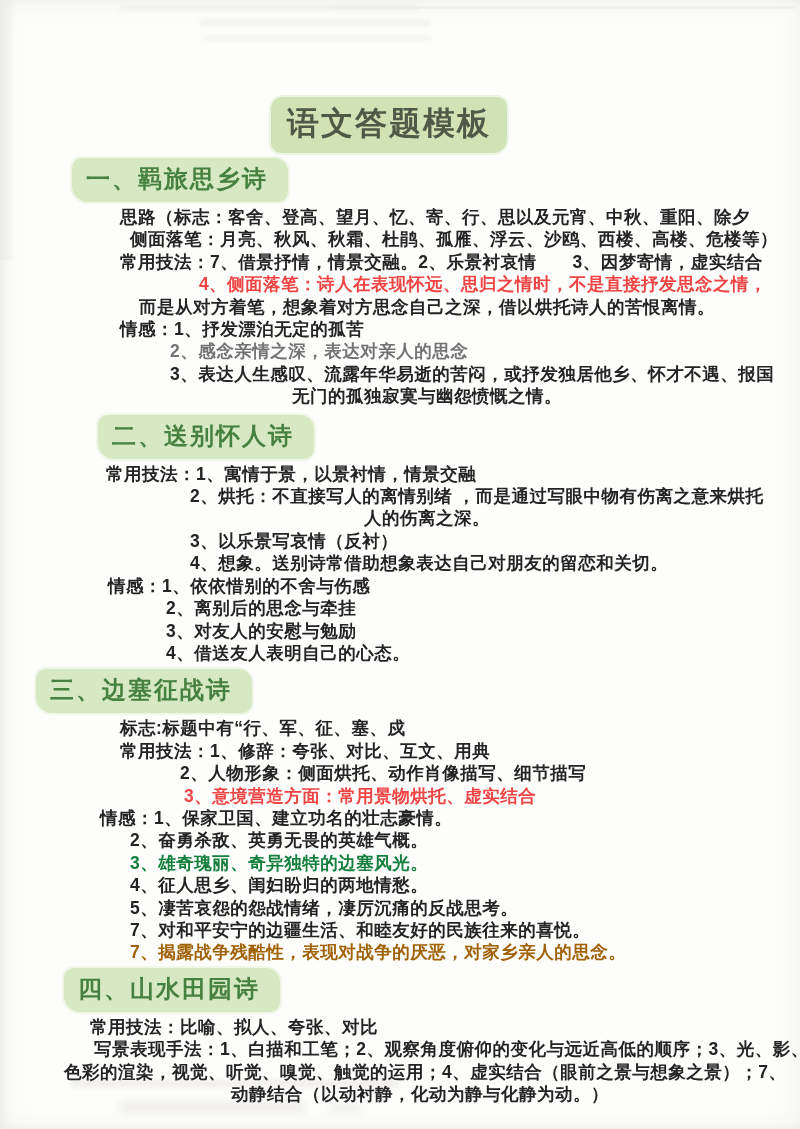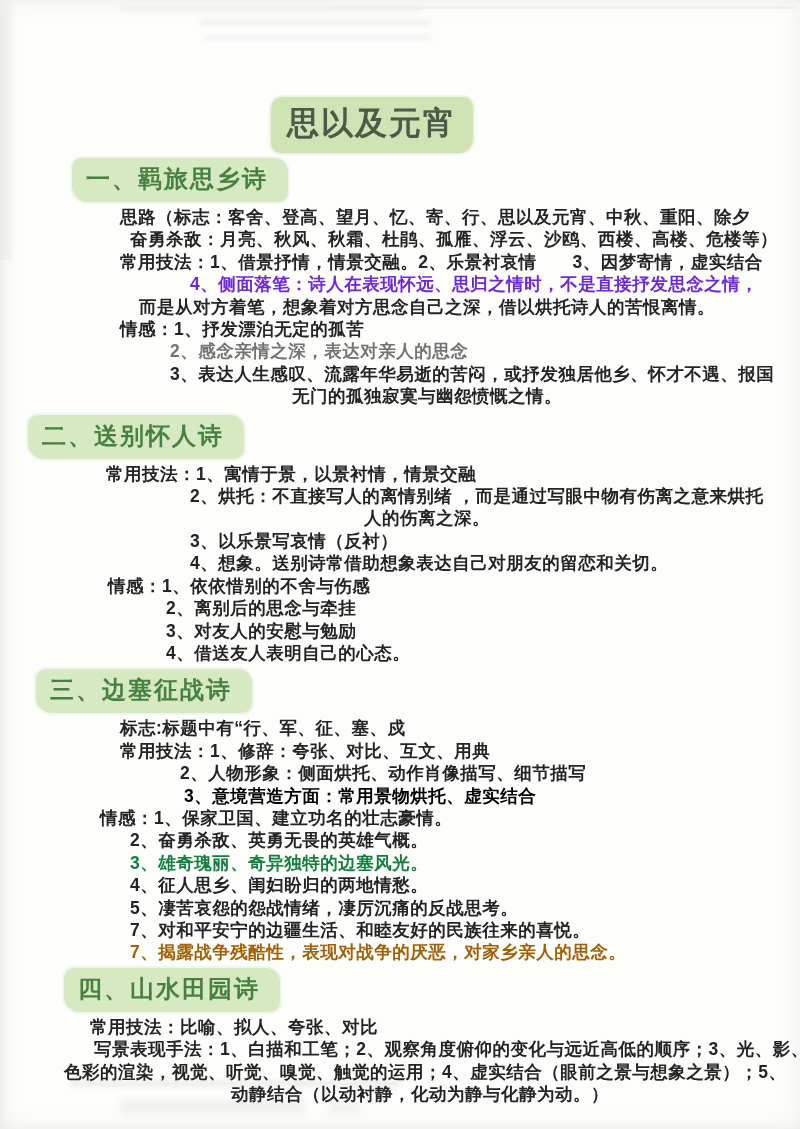--- a/index.html
+++ b/index.html
@@ -35,21 +35,21 @@
   .heading-pill{
     display:inline-block;
     padding:5px 20px 7px 14px;
     border-radius:10px 14px 10px 16px;
     font-size:24px;font-weight:bold;letter-spacing:2px;
     box-shadow:0 0 0 2px rgba(214,233,195,0.35);
   }
   .sec{display:block;}
   .sec .heading-pill{margin-top:5px;}
   .sec1 .heading-pill{margin-left:72px;}
-  .sec2 .heading-pill{margin-left:28px;margin-top:7px;}
+  .sec2 .heading-pill{margin-left:98px;margin-top:7px;}
   .sec3 .heading-pill{margin-left:36px;margin-top:5px;font-family:Liberation Serif, serif;}
   .sec4 .heading-pill{margin-left:64px;margin-top:4px;}
 
   .body-block{margin-top:4px;padding-left:78px;padding-right:24px;}
   .sec4 .body-block{padding-left:64px;}
   .ln{
     margin:0;font-size:17.5px;line-height:22.4px;font-weight:bold;
     color:#242424;letter-spacing:0.5px;white-space:nowrap;
   }
   .i0{padding-left:0;text-align:center;}
@@ -73,29 +73,29 @@
   <span class="artifact art-smudge-1"></span>
   <span class="artifact art-smudge-2"></span>
   <span class="artifact art-smudge-3"></span>
   <span class="artifact art-left-edge"></span>
   <span class="artifact art-bottom-1"></span>
   <span class="artifact art-bottom-2"></span>
   <span class="artifact art-bottom-3"></span>
 
   <div class="content">
 
-    <div class="title-pill" style="background: rgb(207, 227, 180); color: rgb(78, 89, 72);">思以及元宵</div>
+    <div class="title-pill" style="background: rgb(207, 227, 180); color: rgb(78, 89, 72);">语文答题模板</div>
 
     <div class="sec sec1">
       <div><span class="heading-pill" style="background: rgb(214, 233, 195); color: rgb(71, 129, 63);">一、羁旅思乡诗</span></div>
       <div class="body-block">
         <p class="ln i42" style="color: rgb(36, 36, 36);">思路（标志：客舍、登高、望月、忆、寄、行、思以及元宵、中秋、重阳、除夕</p>
-        <p class="ln i52" style="color: rgb(36, 36, 36);">奋勇杀敌：月亮、秋风、秋霜、杜鹃、孤雁、浮云、沙鸥、西楼、高楼、危楼等）</p>
-        <p class="ln i42" style="color: rgb(36, 36, 36);">常用技法：1、借景抒情，情景交融。2、乐景衬哀情　　3、因梦寄情，虚实结合</p>
-        <p class="ln i112" style="color: #6d28d9;">4、侧面落笔：诗人在表现怀远、思归之情时，不是直接抒发思念之情，</p>
+        <p class="ln i52" style="color: rgb(36, 36, 36);">侧面落笔：月亮、秋风、秋霜、杜鹃、孤雁、浮云、沙鸥、西楼、高楼、危楼等）</p>
+        <p class="ln i42" style="color: rgb(36, 36, 36);">常用技法：7、借景抒情，情景交融。2、乐景衬哀情　　3、因梦寄情，虚实结合</p>
+        <p class="ln i112" style="color: #ef4444; text-align: center;">4、侧面落笔：诗人在表现怀远、思归之情时，不是直接抒发思念之情，</p>
         <p class="ln i0" style="color: rgb(36, 36, 36);">而是从对方着笔，想象着对方思念自己之深，借以烘托诗人的苦恨离情。</p>
         <p class="ln i42" style="color: rgb(36, 36, 36);">情感：1、抒发漂泊无定的孤苦</p>
         <p class="ln i92" style="color: #737373;">2、感念亲情之深，表达对亲人的思念</p>
         <p class="ln i92" style="color: rgb(36, 36, 36);">3、表达人生感叹、流露年华易逝的苦闷，或抒发独居他乡、怀才不遇、报国</p>
         <p class="ln i0" style="color: rgb(36, 36, 36);">无门的孤独寂寞与幽怨愤慨之情。</p>
       </div>
     </div>
 
     <div class="sec sec2">
       <div><span class="heading-pill" style="background: rgb(214, 233, 195); color: rgb(71, 129, 63);">二、送别怀人诗</span></div>
@@ -111,35 +111,35 @@
         <p class="ln i88" style="color: rgb(36, 36, 36);">4、借送友人表明自己的心态。</p>
       </div>
     </div>
 
     <div class="sec sec3">
       <div><span class="heading-pill" style="background: rgb(214, 233, 195); color: rgb(71, 129, 63);">三、边塞征战诗</span></div>
       <div class="body-block">
         <p class="ln i42" style="color: rgb(36, 36, 36);">标志:标题中有“行、军、征、塞、戍</p>
         <p class="ln i42" style="color: rgb(36, 36, 36);">常用技法：1、修辞：夸张、对比、互文、用典</p>
         <p class="ln i102" style="color: rgb(36, 36, 36);">2、人物形象：侧面烘托、动作肖像描写、细节描写</p>
-        <p class="ln i106" style="color: #000000;">3、意境营造方面：常用景物烘托、虚实结合</p>
+        <p class="ln i106" style="color: #ef4444;">3、意境营造方面：常用景物烘托、虚实结合</p>
         <p class="ln i22" style="color: rgb(36, 36, 36);">情感：1、保家卫国、建立功名的壮志豪情。</p>
         <p class="ln i52" style="color: rgb(36, 36, 36);">2、奋勇杀敌、英勇无畏的英雄气概。</p>
         <p class="ln i52" style="color: #15803d;">3、雄奇瑰丽、奇异独特的边塞风光。</p>
         <p class="ln i52" style="color: rgb(36, 36, 36);">4、征人思乡、闺妇盼归的两地情愁。</p>
         <p class="ln i52" style="color: rgb(36, 36, 36);">5、凄苦哀怨的怨战情绪，凄厉沉痛的反战思考。</p>
         <p class="ln i52" style="color: rgb(36, 36, 36);">7、对和平安宁的边疆生活、和睦友好的民族往来的喜悦。</p>
         <p class="ln i52" style="color: #a16207;">7、揭露战争残酷性，表现对战争的厌恶，对家乡亲人的思念。</p>
       </div>
     </div>
 
     <div class="sec sec4">
       <div><span class="heading-pill" style="background: rgb(214, 233, 195); color: rgb(71, 129, 63);">四、山水田园诗</span></div>
       <div class="body-block">
         <p class="ln i26" style="color: rgb(36, 36, 36);">常用技法：比喻、拟人、夸张、对比</p>
         <p class="ln i30" style="color: rgb(36, 36, 36);">写景表现手法：1、白描和工笔；2、观察角度俯仰的变化与远近高低的顺序；3、光、影、</p>
-        <p class="ln i0" style="color: rgb(36, 36, 36);">色彩的渲染，视觉、听觉、嗅觉、触觉的运用；4、虚实结合（眼前之景与想象之景）；5、</p>
+        <p class="ln i0" style="color: rgb(36, 36, 36);">色彩的渲染，视觉、听觉、嗅觉、触觉的运用；4、虚实结合（眼前之景与想象之景）；7、</p>
         <p class="ln i0" style="color: rgb(36, 36, 36);">动静结合（以动衬静，化动为静与化静为动。）</p>
       </div>
     </div>
 
   </div>
 </div>
 
 </body></html>

